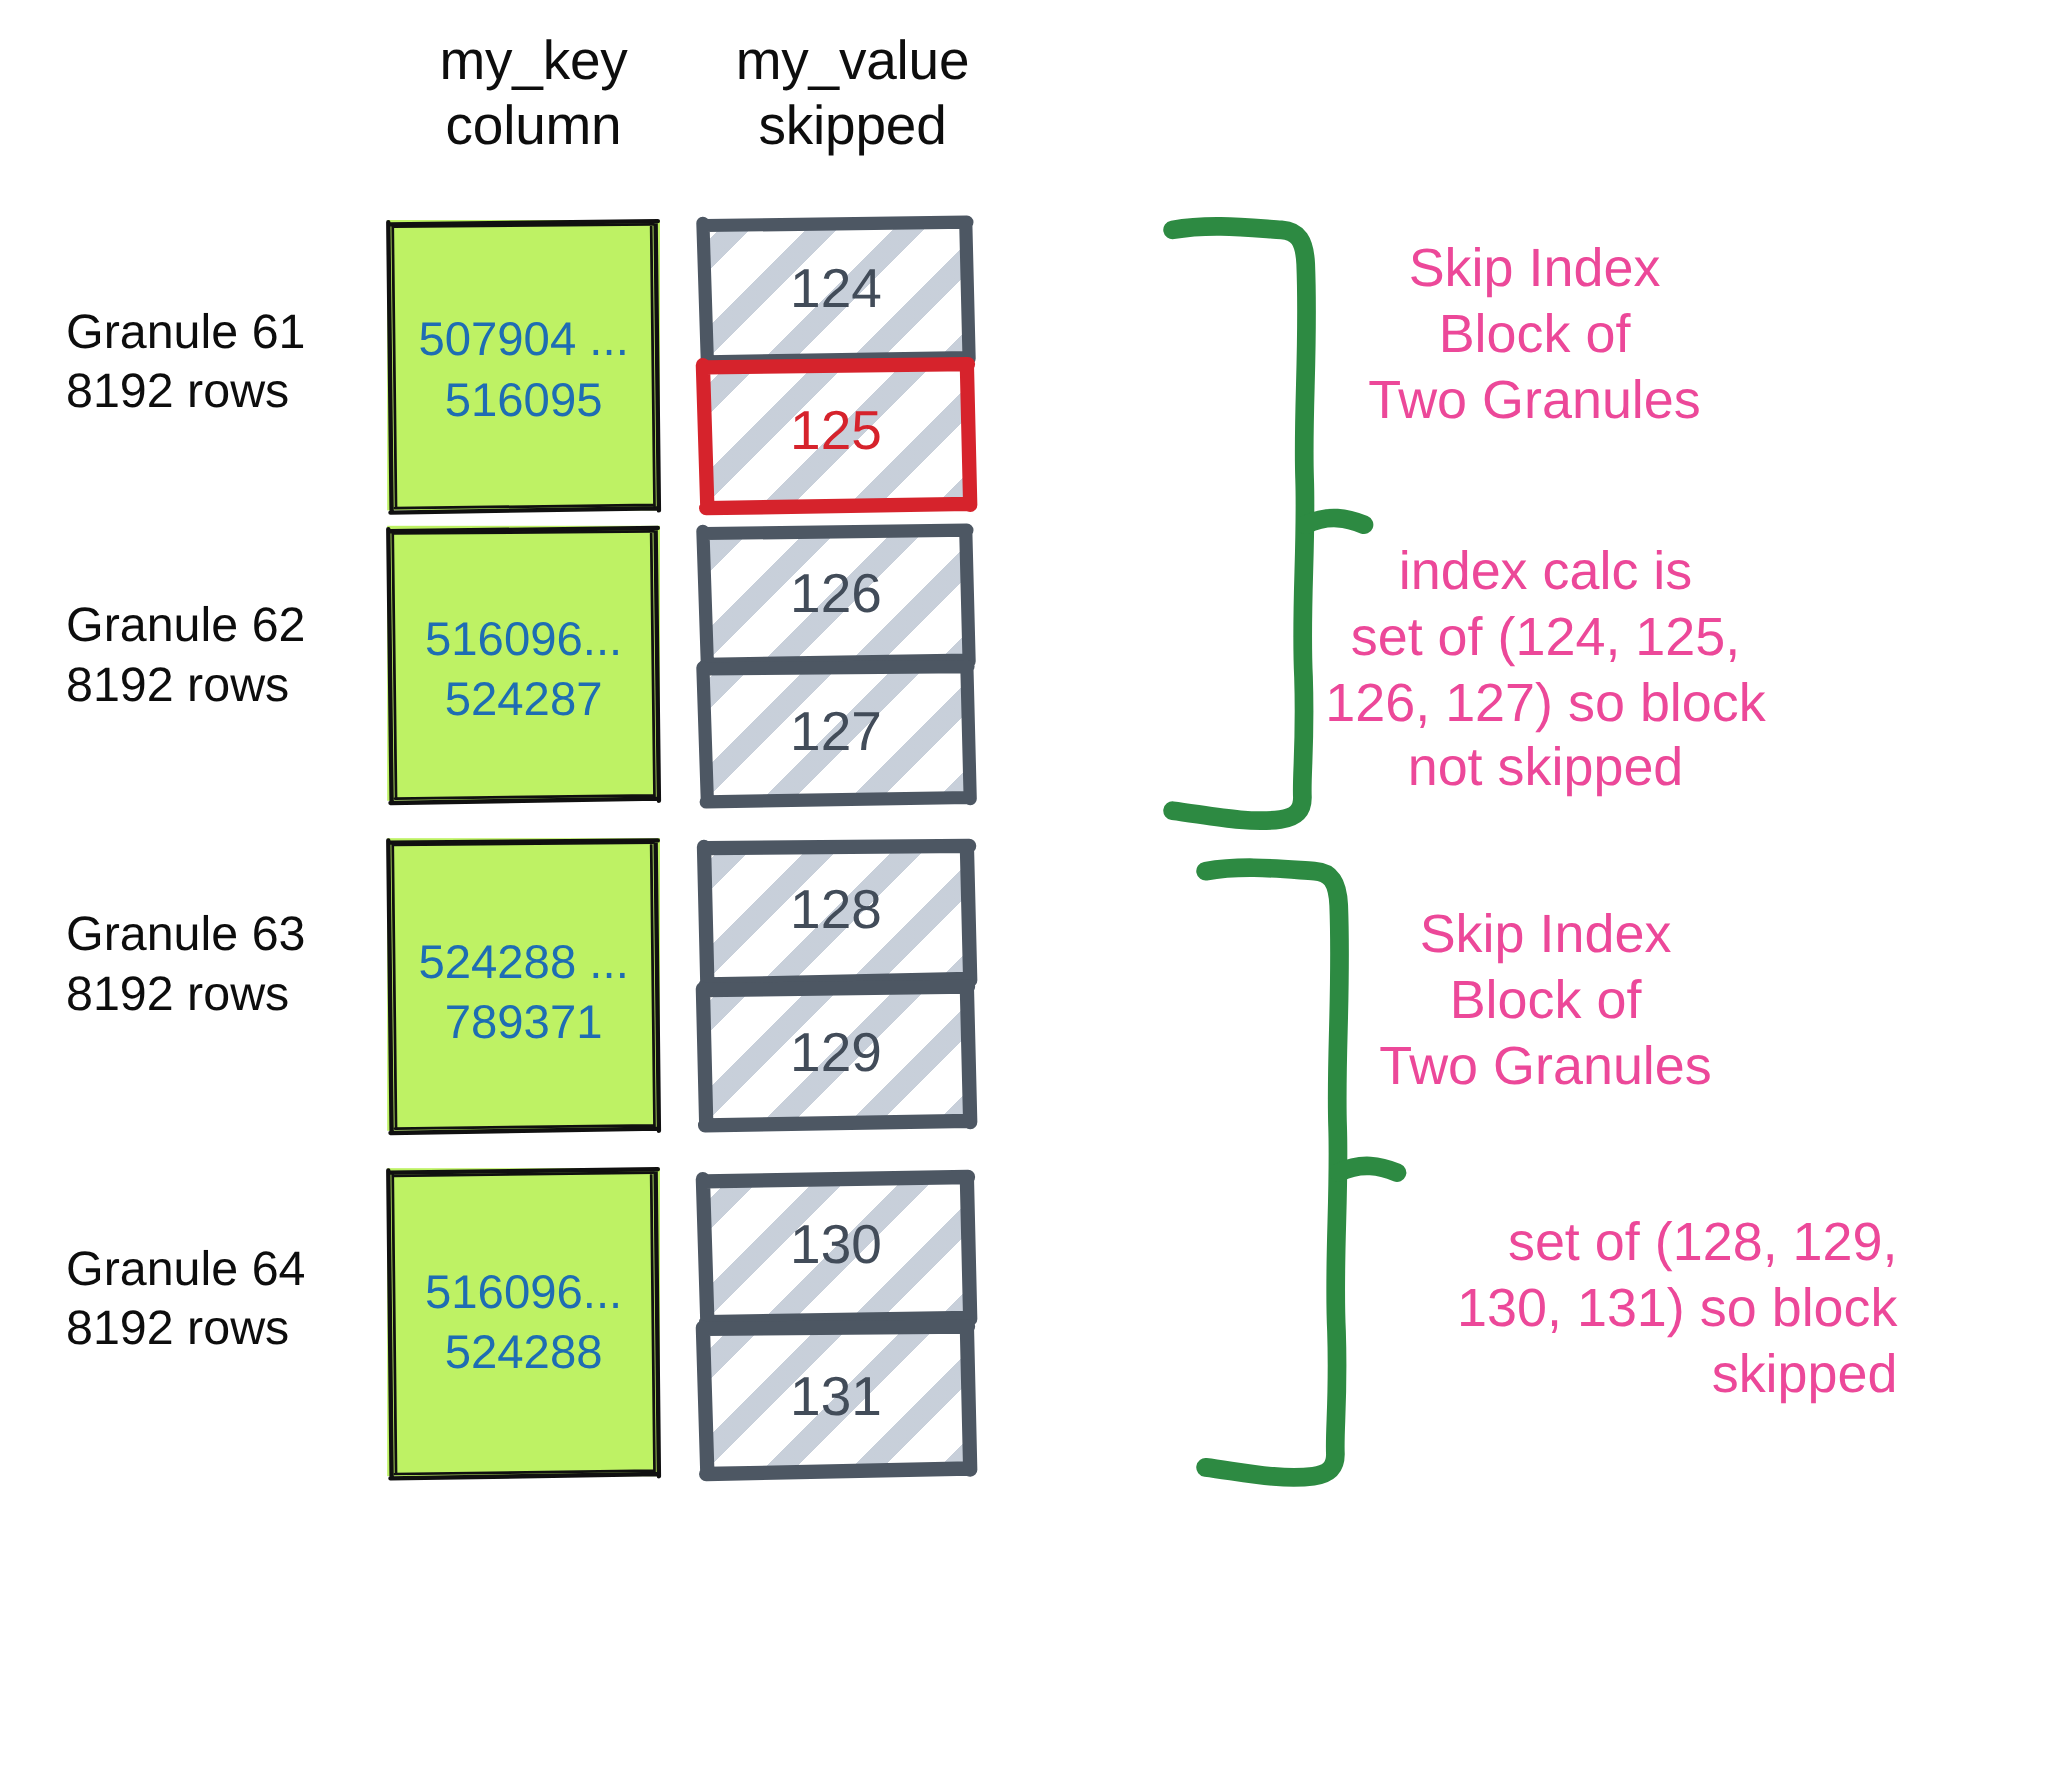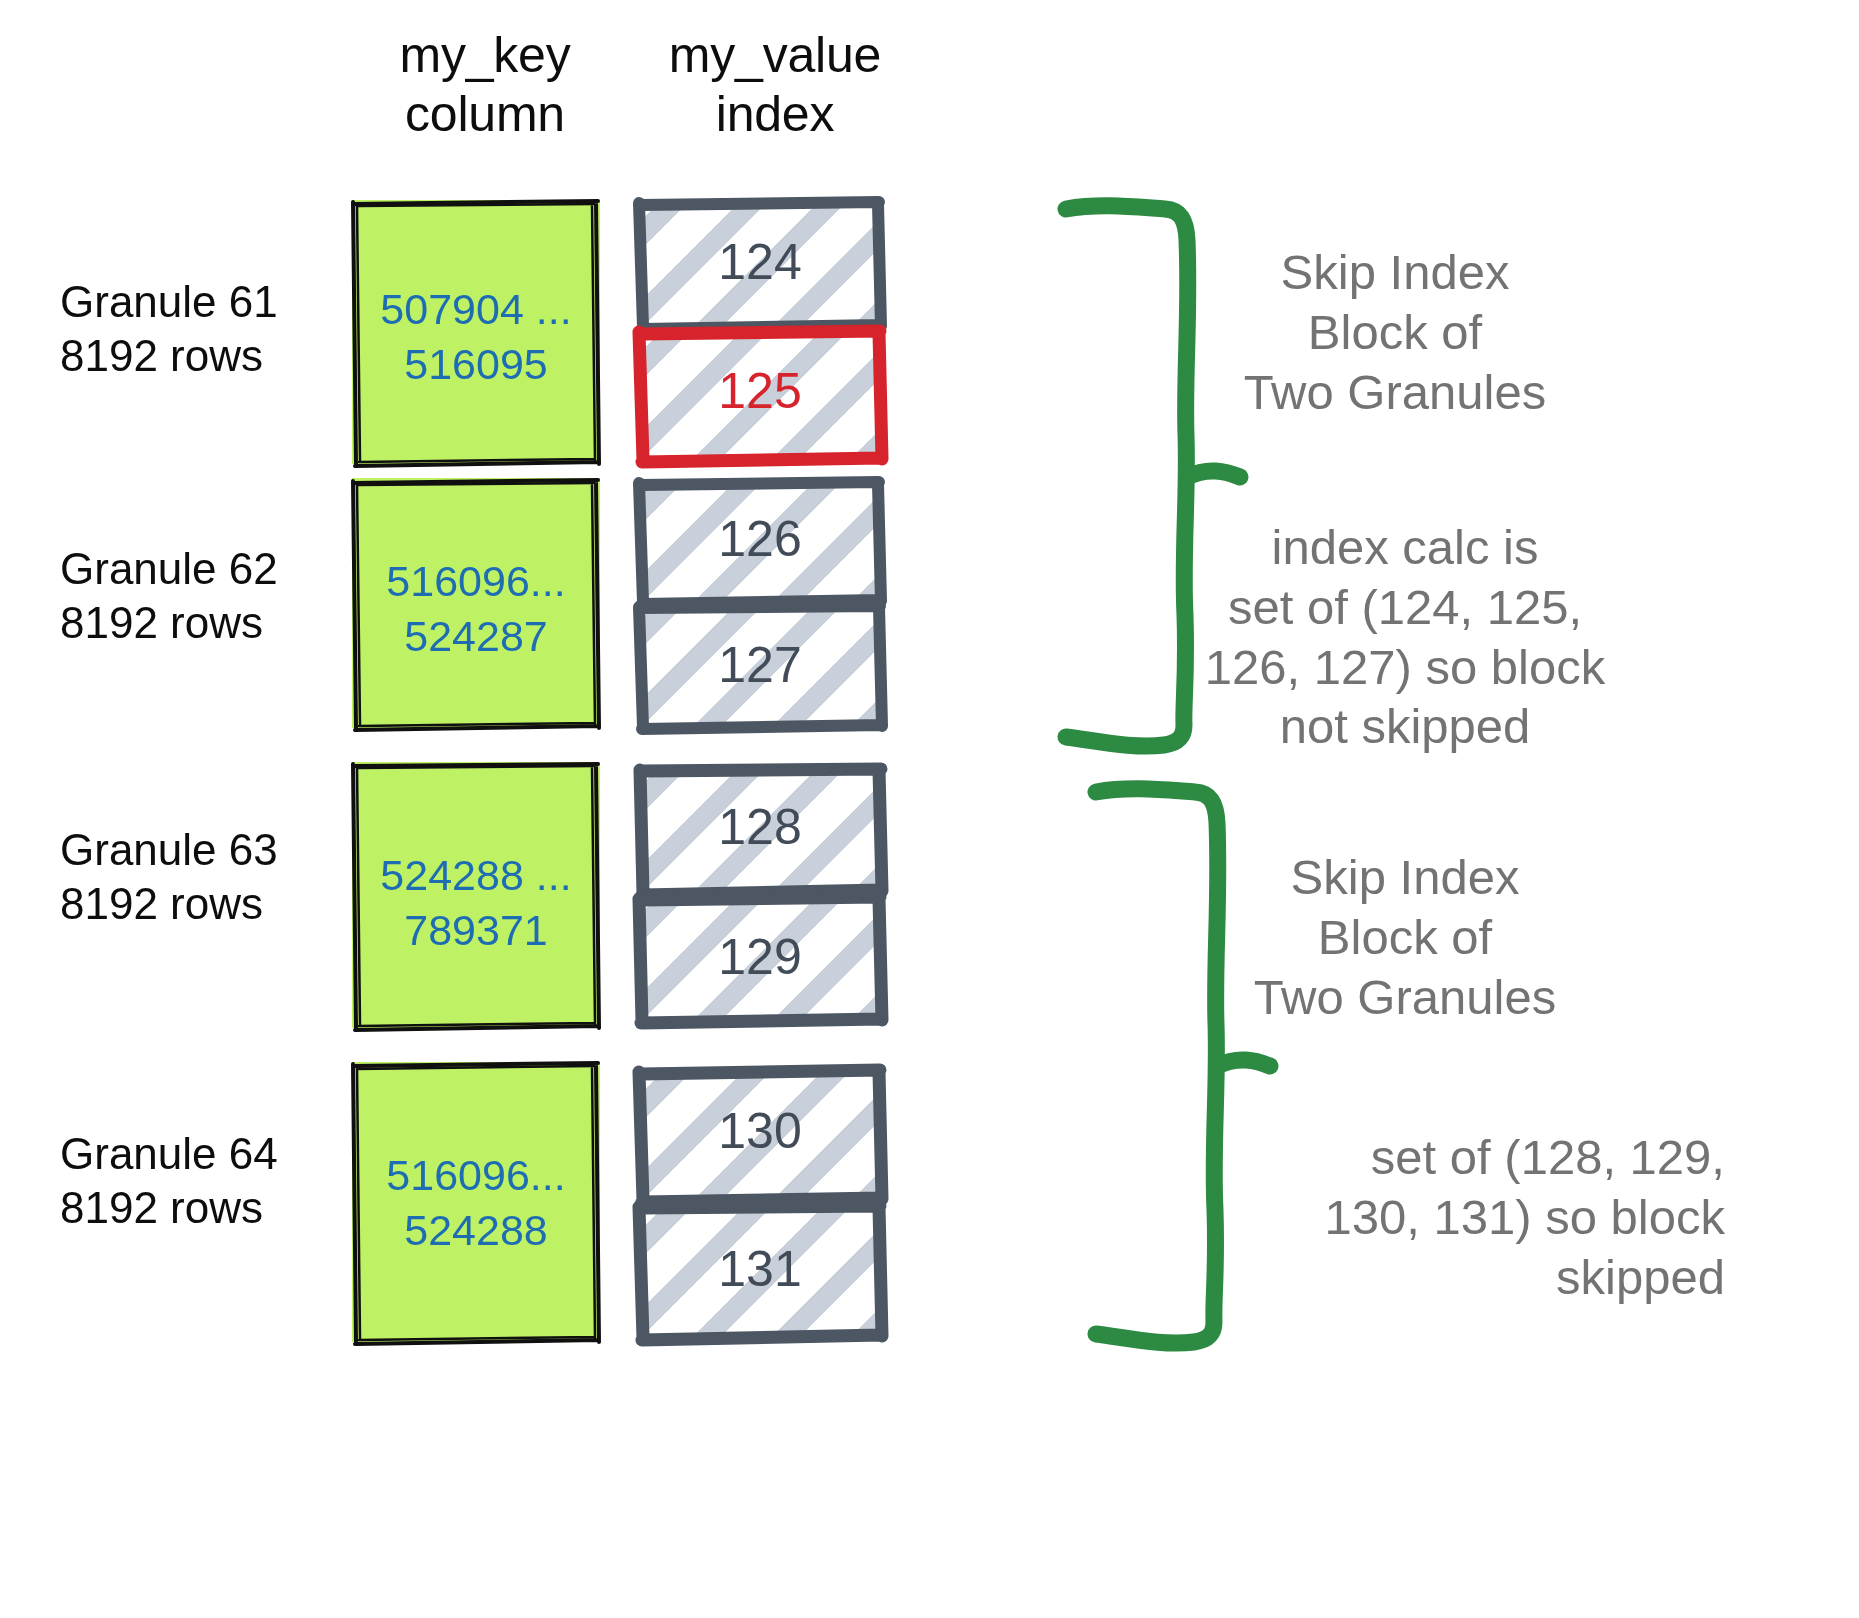--- a/index.html
+++ b/index.html
@@ -112,36 +112,35 @@
   
   .bracket {
     position: absolute;
     overflow: visible;
   }
 
   
   .note {
     position: absolute;
     text-align: center;
-    color: #737373;
+    color: #ec4899;
     font-size: 49px;
     line-height: 1.22;
     white-space: pre-line;
-    margin-top: 28px;
   }
 </style>
 </head>
 <body>
 
 <div id="stage">
 
   <div id="hdr-key" class="col-header">my_key
 column</div>
   <div id="hdr-value" class="col-header">my_value
-index</div>
+skipped</div>
 
   <div class="granule-label" style="top:275px">Granule 61
 8192 rows</div>
 
   <div class="key-box" style="top:200px; height:264px">
     <svg class="frame" viewBox="0 0 264 280" preserveAspectRatio="none">
       <path d="M10,12 L254,9 M252,10 L255,272 M254,270 L11,274 M12,272 L9,10" fill="none" stroke="#101010" stroke-width="4" stroke-linecap="round"></path>
       <path d="M14,14 L250,12 M248,14 L251,268 M250,267 L15,270 M16,269 L13,13" fill="none" stroke="#101010" stroke-width="2.5" stroke-linecap="round"></path>
     </svg>
     <div class="key-text" style="top:82px">507904 ...

